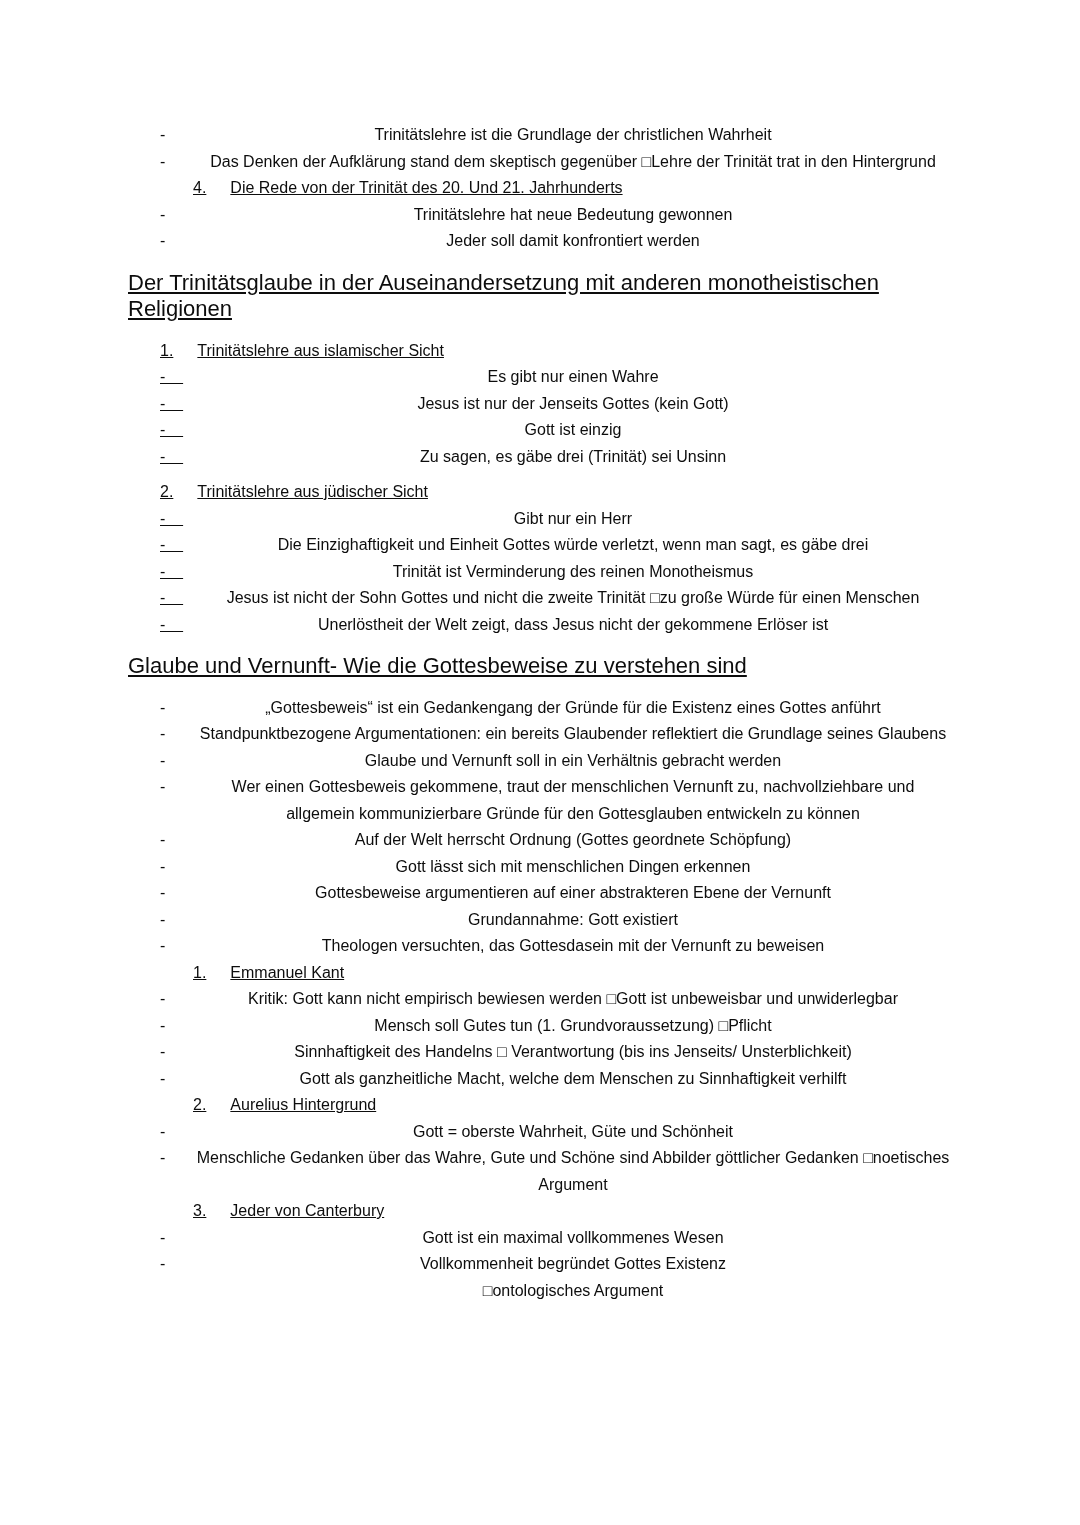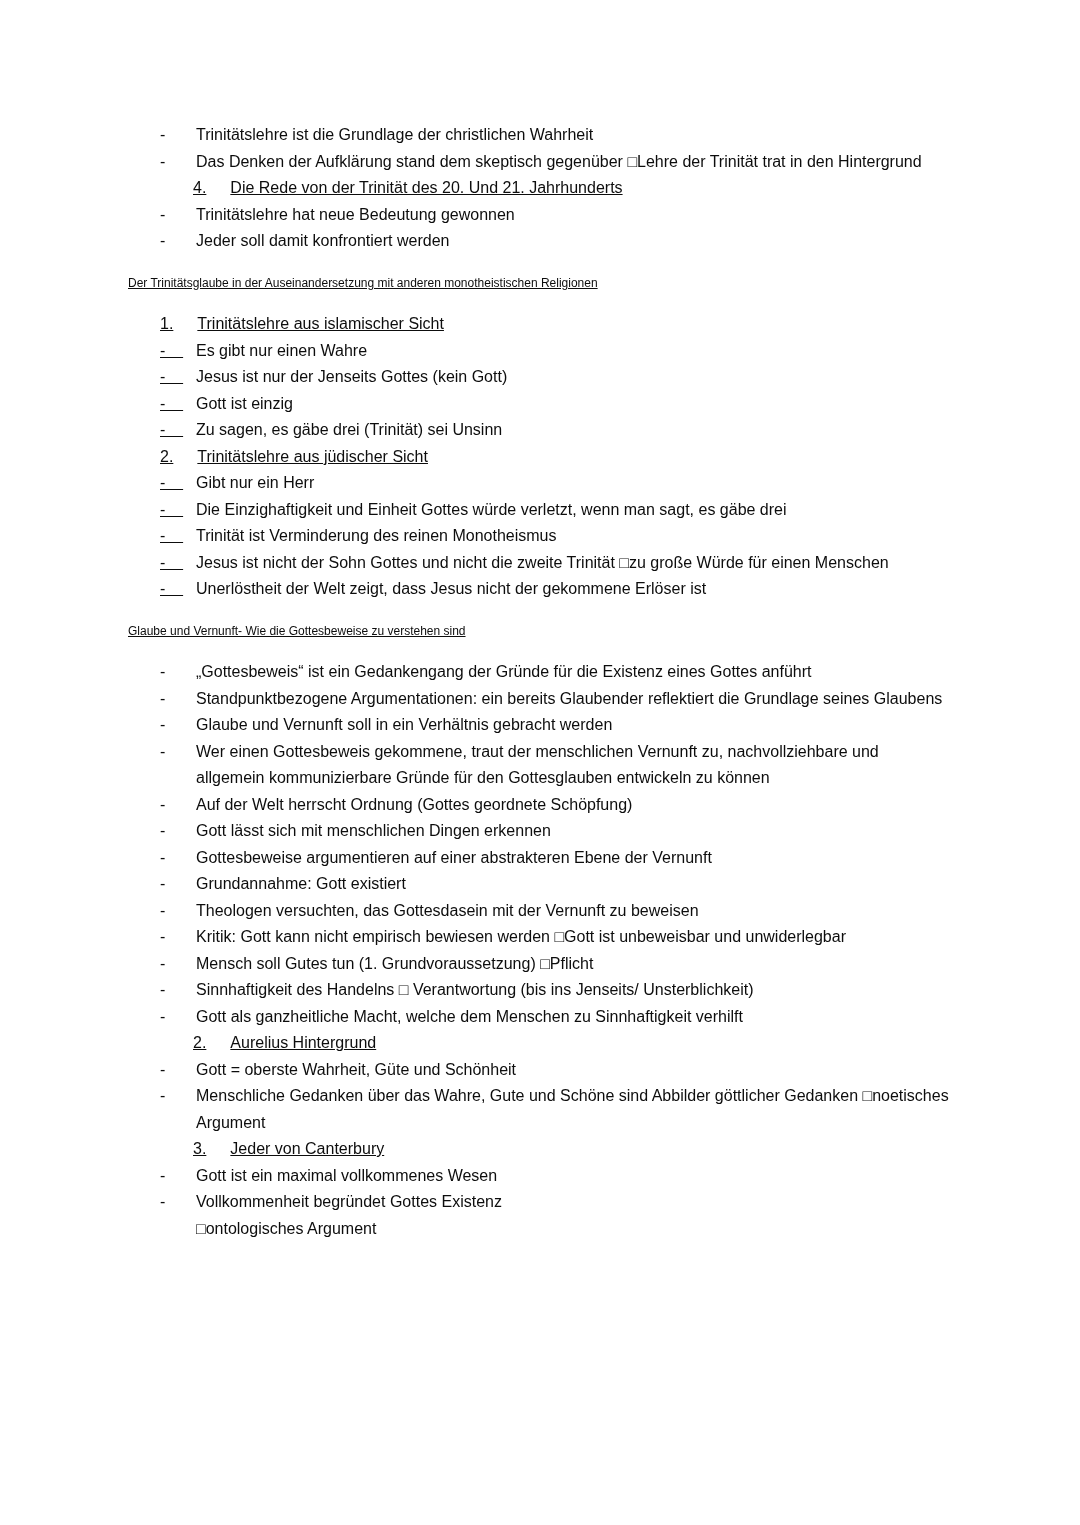--- a/index.html
+++ b/index.html
@@ -7,36 +7,36 @@
   body {
     width: 1080px;
     min-height: 1525px;
     font-family: "Liberation Sans", sans-serif;
     color: #0d0d0d;
   }
   .page {
     padding: 122px 130px 60px 128px;
   }
   .heading {
-    font-size: 12px;
+    font-size: 22px;
     line-height: 26.5px;
     text-decoration: underline;
     margin: 15px 0 15px 0;
   }
   .list {
     font-size: 16px;
     line-height: 26.5px;
   }
   .line { display: block; }
   .line.bullet, .line.bullet-u { display: flex; padding-left: 32px; }
   .marker { flex: 0 0 36px; }
-  .text { flex: 1; }
-  .line.num1 { padding-left: 32px; }
+  .text { flex: 1; text-align: center; }
+  .line.num1 { padding-left: 32px; margin-top: 9px; }
   .line.num2 { padding-left: 65px; }
-  .line.plain { padding-left: 68px; }
+  .line.plain { padding-left: 68px; text-align: center; }
   .u { text-decoration: underline; }
   .num { padding-right: 24px; }
 </style>
 </head>
 <body>
 
 <div class="page">
     <div class="list">
       <div class="line bullet">
         <span class="marker"><span>-</span></span>
@@ -130,20 +130,21 @@
     </div>
     <div class="list">
       <div class="line bullet">
         <span class="marker"><span>-</span></span>
         <span class="text">Grundannahme: Gott existiert</span>
       </div>
       <div class="line bullet">
         <span class="marker"><span>-</span></span>
         <span class="text">Theologen versuchten, das Gottesdasein mit der Vernunft zu beweisen</span>
       </div>
+      <div class="line num2"><span class="u"><span class="num">1.</span><span class="text">Emmanuel Kant</span></span></div>
       <div class="line bullet">
         <span class="marker"><span>-</span></span>
         <span class="text">Kritik: Gott kann nicht empirisch bewiesen werden □Gott ist unbeweisbar und unwiderlegbar</span>
       </div>
       <div class="line bullet">
         <span class="marker"><span>-</span></span>
         <span class="text">Mensch soll Gutes tun (1. Grundvoraussetzung) □Pflicht</span>
       </div>
       <div class="line bullet">
         <span class="marker"><span>-</span></span>

